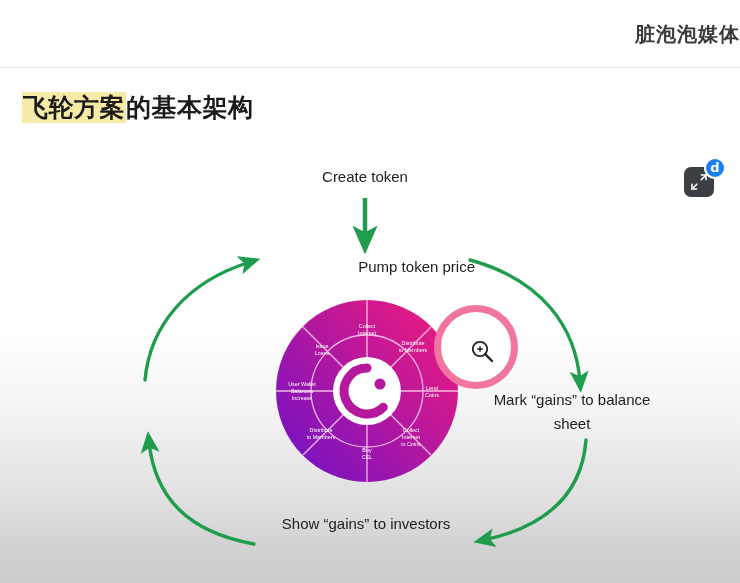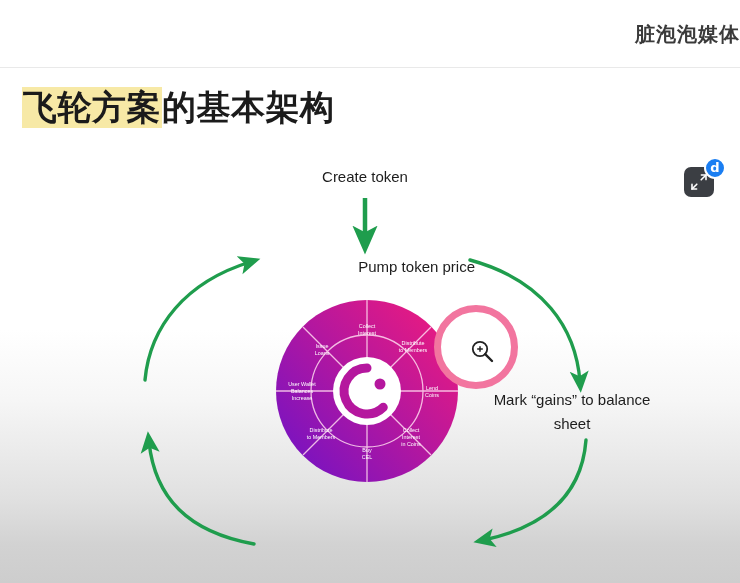--- a/index.html
+++ b/index.html
@@ -44,21 +44,21 @@
     color: #3a3a3a;
     letter-spacing: 1px;
     font-weight: 700;
   }
 
   
   .article-title {
     position: absolute;
     left: 22px;
     top: 86px;
-    font-size: 34px;
+    font-size: 25px;
     line-height: 42px;
     color: #1b1b1b;
     font-weight: 700;
     letter-spacing: 0.5px;
     white-space: nowrap;
   }
   .article-title .hl {
     background: #f7e9a6;
     padding: 1px 1px 2px 1px;
   }
@@ -250,20 +250,21 @@
         <circle cx="11" cy="11" r="7.2" fill="none" stroke="#222" stroke-width="1.8"></circle>
         <line x1="8.2" y1="11" x2="13.8" y2="11" stroke="#222" stroke-width="1.5"></line>
         <line x1="11" y1="8.2" x2="11" y2="13.8" stroke="#222" stroke-width="1.5"></line>
         <line x1="16.2" y1="16.2" x2="23" y2="23" stroke="#222" stroke-width="2.4" stroke-linecap="round"></line>
       </svg>
     </div>
 
     <div class="node-label node-create">Create token</div>
     <div class="node-label node-pump">Pump token price</div>
     <div class="node-label node-mark">Mark “gains” to balance sheet</div>
+    <div class="node-label node-show">Show “gains” to investors</div>
   </div>
 
   <div class="fs-button">
     <svg class="fs-arrows" viewBox="0 0 18 18">
       <g stroke="#ffffff" stroke-width="1.6" stroke-linecap="round" fill="none">
         <line x1="11.2" y1="6.8" x2="16" y2="2"></line>
         <polyline points="16,6.6 16,2 11.4,2"></polyline>
         <line x1="6.8" y1="11.2" x2="2" y2="16"></line>
         <polyline points="2,11.4 2,16 6.6,16"></polyline>
       </g>

